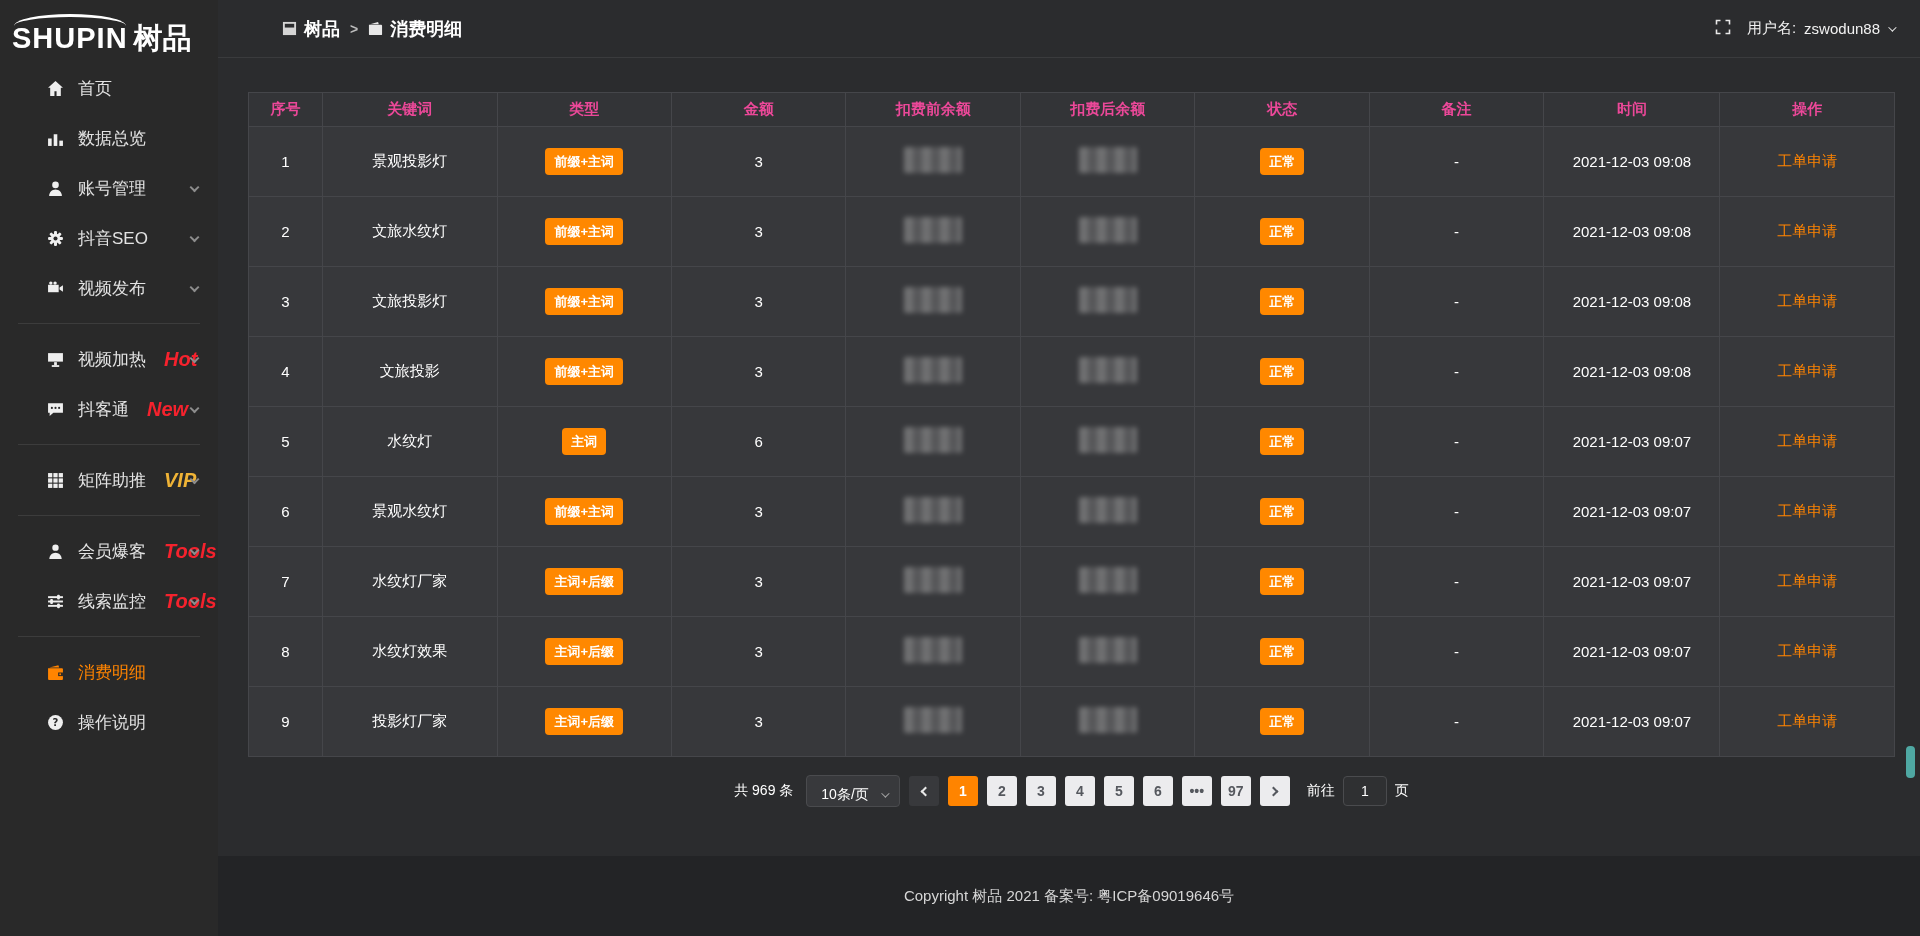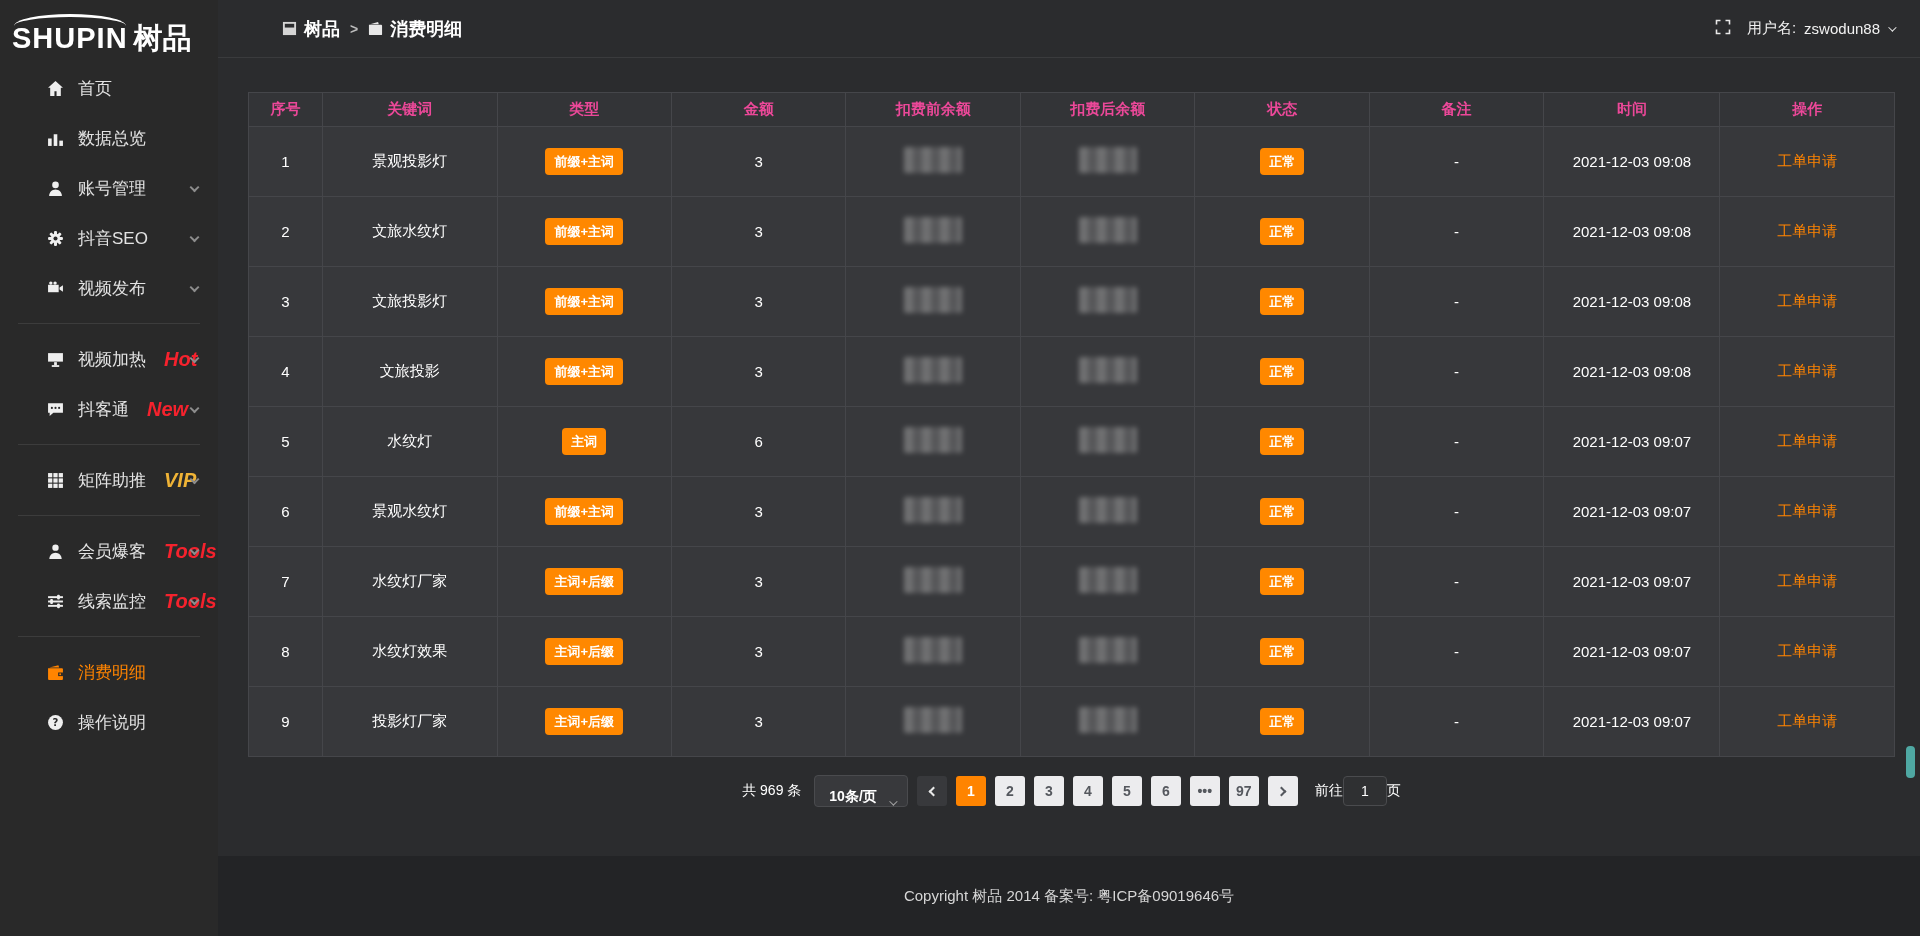--- a/index.html
+++ b/index.html
@@ -47,29 +47,29 @@
   td { height:70px; font-size:15px; color:#fff; }
   .badge { display:inline-block; background:#ff8800; color:#fff; font-size:13px; font-weight:bold; border-radius:4px; padding:6px 9px; line-height:1.2; }
   .blur-block { display:inline-block; width:58px; height:26px; border-radius:2px; opacity:.55; filter:blur(2.5px);
     background:
       repeating-linear-gradient(90deg, rgba(160,160,160,.9) 0 9px, rgba(110,110,112,.9) 9px 18px),
       repeating-linear-gradient(0deg, #9a9a9a 0 8px, #7c7c7e 8px 16px); }
   .action-link { color:#ff8400; cursor:pointer; text-decoration:none; }
   
   .pagination { display:flex; align-items:center; justify-content:center; gap:9px; margin-top:18px; font-size:14px; color:#fff; }
   .pg-total { margin-right:4px; }
-  .pg-select { position:relative; background:#38393c; border:1px solid #4a4b4e; border-radius:4px; height:32px; display:flex; align-items:flex-end; padding:8px 30px 0 14px; cursor:pointer;font-weight:bold; }
+  .pg-select { position:relative; background:#38393c; border:1px solid #4a4b4e; border-radius:4px; height:32px; display:flex; align-items:center; padding:8px 30px 0 14px; cursor:pointer; }
   .pg-select .chev-sm { position:absolute; right:12px; border-color:#a5a5a5; }
   .pg-btn { min-width:30px; height:30px; padding:0 7px; border:none; border-radius:3px; background:#ececee; color:#55585e; font-size:14px; font-weight:bold; display:flex; align-items:center; justify-content:center; cursor:pointer; font-family:inherit; }
   .pg-btn.active { background:#ff8400; color:#fff; }
   .pg-btn.nav-dark { background:#38393c; }
   .pg-arrow { width:7px; height:7px; border-right:2px solid; border-bottom:2px solid; }
   .pg-arrow.left { border-color:#e8e8e8; transform:rotate(135deg); margin-left:3px; }
   .pg-arrow.right { border-color:#55585e; transform:rotate(-45deg); margin-right:3px; }
-  .pg-goto { display:flex; align-items:center; margin-left:8px; }
+  .pg-goto { display:flex; align-items:center; gap:8px; margin-left:8px; }
   .pg-input { width:44px; height:30px; background:#2f3032; border:1px solid #4a4b4e; border-radius:4px; color:#fff; text-align:center; font-size:14px; font-family:inherit; }
   
   .footer { height:80px; flex-shrink:0; background:#232426; display:flex; align-items:center; justify-content:center; font-size:15px; color:#d6d6d6; }
   .scroll-thumb { position:fixed; right:5px; bottom:158px; width:9px; height:32px; background:#4fa8a3; border-radius:4px; }
 </style>
 </head>
 <body>
 
 <aside class="sidebar">
   <div class="logo">
@@ -443,17 +443,17 @@
         </button>
       <div class="pg-goto">
         <span>前往</span>
         <input class="pg-input" value="1" style="">
         <span>页</span>
       </div>
     </div>
   </section>
 
   <footer class="footer">
-    <span>Copyright 树品 2014 备案号: 粤ICP备09019646号</span>
+    <span>Copyright 树品 2021 备案号: 粤ICP备09019646号</span>
   </footer>
 </div>
 
 <div class="scroll-thumb"></div>
 
 </body></html>

